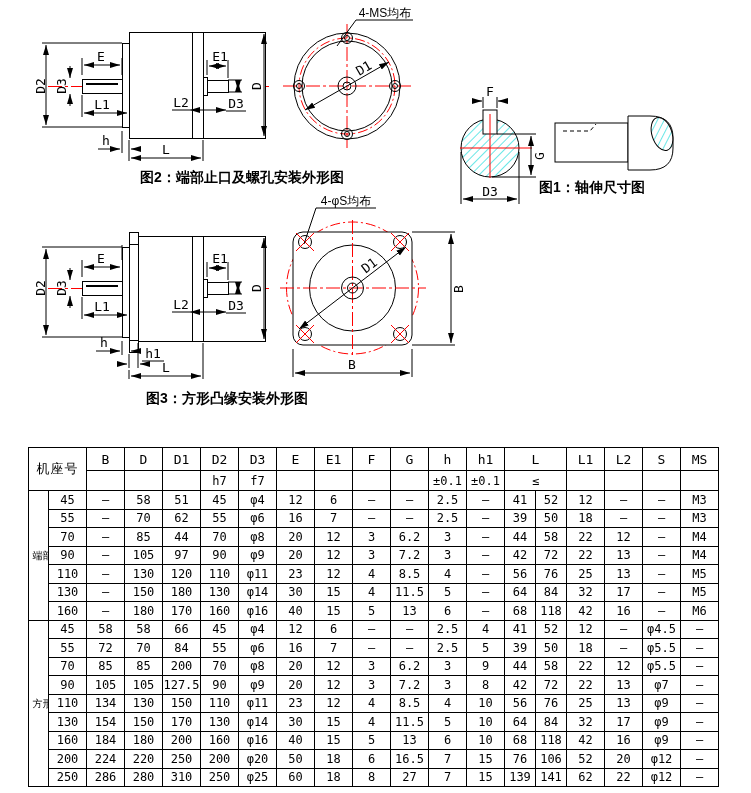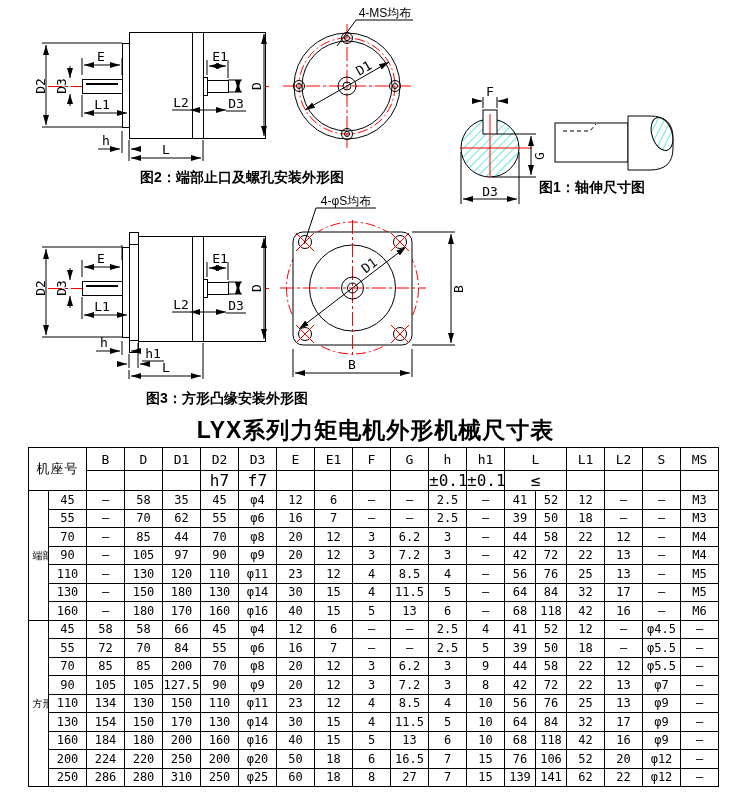--- a/index.html
+++ b/index.html
@@ -7,21 +7,21 @@
         font-family:"DejaVu Sans Mono",monospace;color:#000;}
   svg{position:absolute;left:0;top:0;}
   .page-title{position:absolute;left:0;top:415px;width:751px;text-align:center;
         font-family:"Liberation Sans",sans-serif;font-weight:bold;font-size:23px;letter-spacing:1px;}
   .tbl-wrap{position:absolute;left:28px;top:447px;}
   table{border-collapse:collapse;table-layout:fixed;width:681px;
         font-family:"DejaVu Sans Mono",monospace;}
   th,td{border:1px solid #000;text-align:center;vertical-align:middle;
         padding:0;font-weight:normal;font-size:12px;white-space:nowrap;overflow:hidden;}
   thead tr.h1 th{height:22px;font-size:13px;}
-  thead tr.h2 th{height:19px;font-size:16px;}
+  thead tr.h2 th{height:19px;font-size:12px;}
   thead th.corner{font-size:13px;letter-spacing:1px;}
   tbody td{height:17.5px;}
   td.cat{font-size:10px;padding:2px 0;}
   td.cat div{width:12px;margin:0 auto;word-break:break-all;line-height:1.5;text-align:center;}
   
   text{font-family:"DejaVu Sans Mono",monospace;font-size:13px;fill:#000;}
   text.cap{font-family:"Liberation Sans",sans-serif;font-weight:bold;font-size:14px;}
   text.note{font-family:"Liberation Sans",sans-serif;font-size:12px;}
 </style>
 </head>
@@ -238,21 +238,20 @@
     <line x1="316" y1="208" x2="376" y2="208"></line>
     <line x1="316" y1="208" x2="304" y2="244"></line>
   </g>
   <text class="note" x="346" y="205" text-anchor="middle">4-φS均布</text>
   <text x="372" y="269" fill="#3a6fc4" text-anchor="middle" transform="rotate(-37 372 269)">D1</text>
   <text x="460" y="292" text-anchor="middle" transform="rotate(-90 460 289)">B</text>
   <text x="352" y="369" text-anchor="middle">B</text>
   <text class="cap" x="227" y="403" text-anchor="middle">图3：方形凸缘安装外形图</text>
 </svg>
 
-<div class="page-title">LYX系列力矩电机外形机械尺寸表</div>
 
 <div class="tbl-wrap">
   <table>
         <colgroup>
           <col style="width: 20px;">
           <col style="width: 38px;">
           <col style="width: 38px;">
           <col style="width: 38px;">
           <col style="width: 38px;">
           <col style="width: 38px;">
@@ -310,21 +309,21 @@
           </tr>
         </thead>
     <tbody>
           <tr>
             <td rowspan="7" class="cat">
               <div>端部止口及螺孔安装</div>
             </td>
             <td>45</td>
             <td>–</td>
             <td>58</td>
-            <td>35</td>
+            <td>51</td>
             <td>45</td>
             <td>φ4</td>
             <td>12</td>
             <td>6</td>
             <td>–</td>
             <td>–</td>
             <td>2.5</td>
             <td>–</td>
             <td>41</td>
             <td>52</td>

